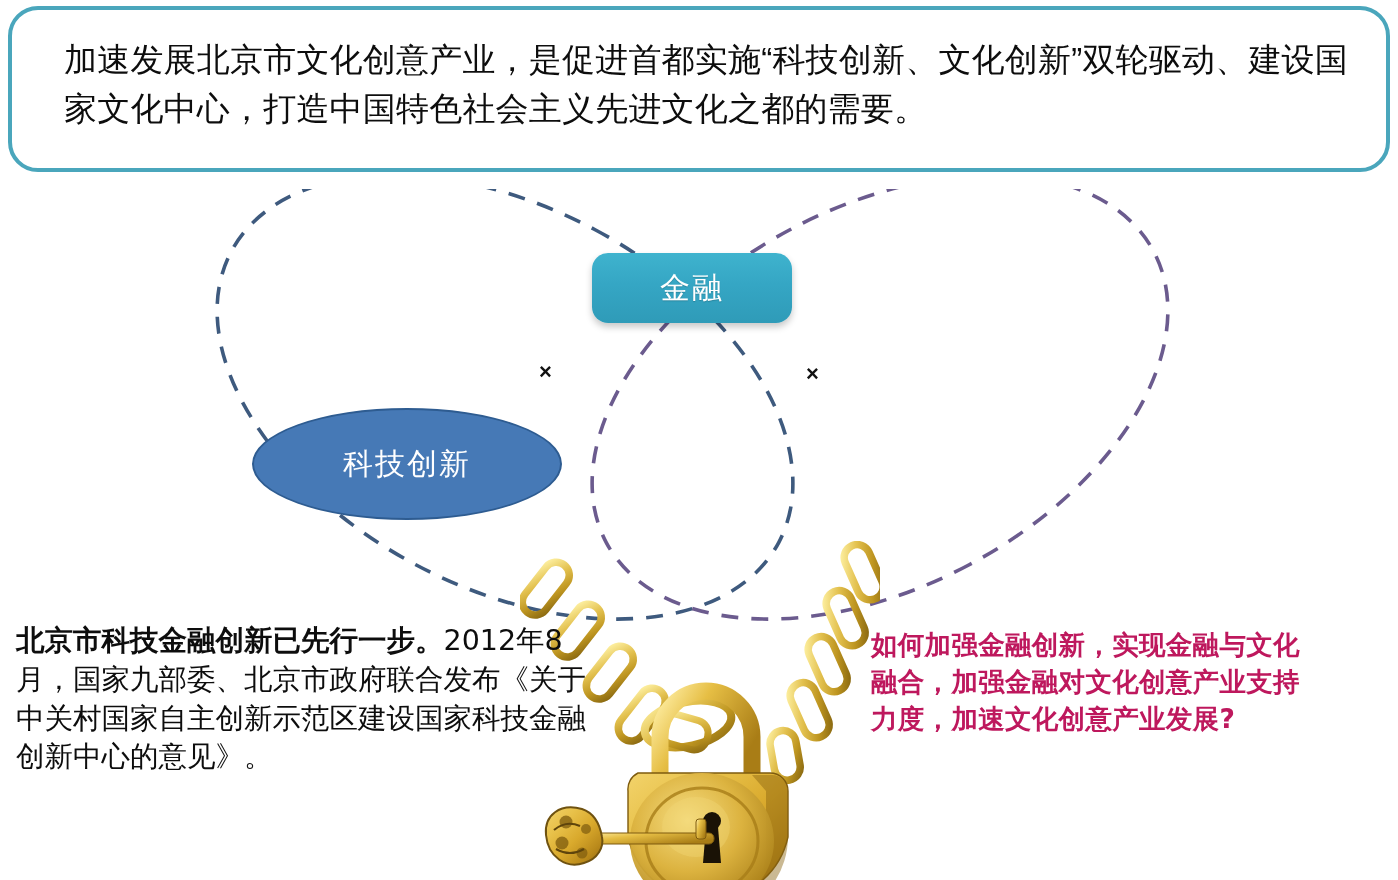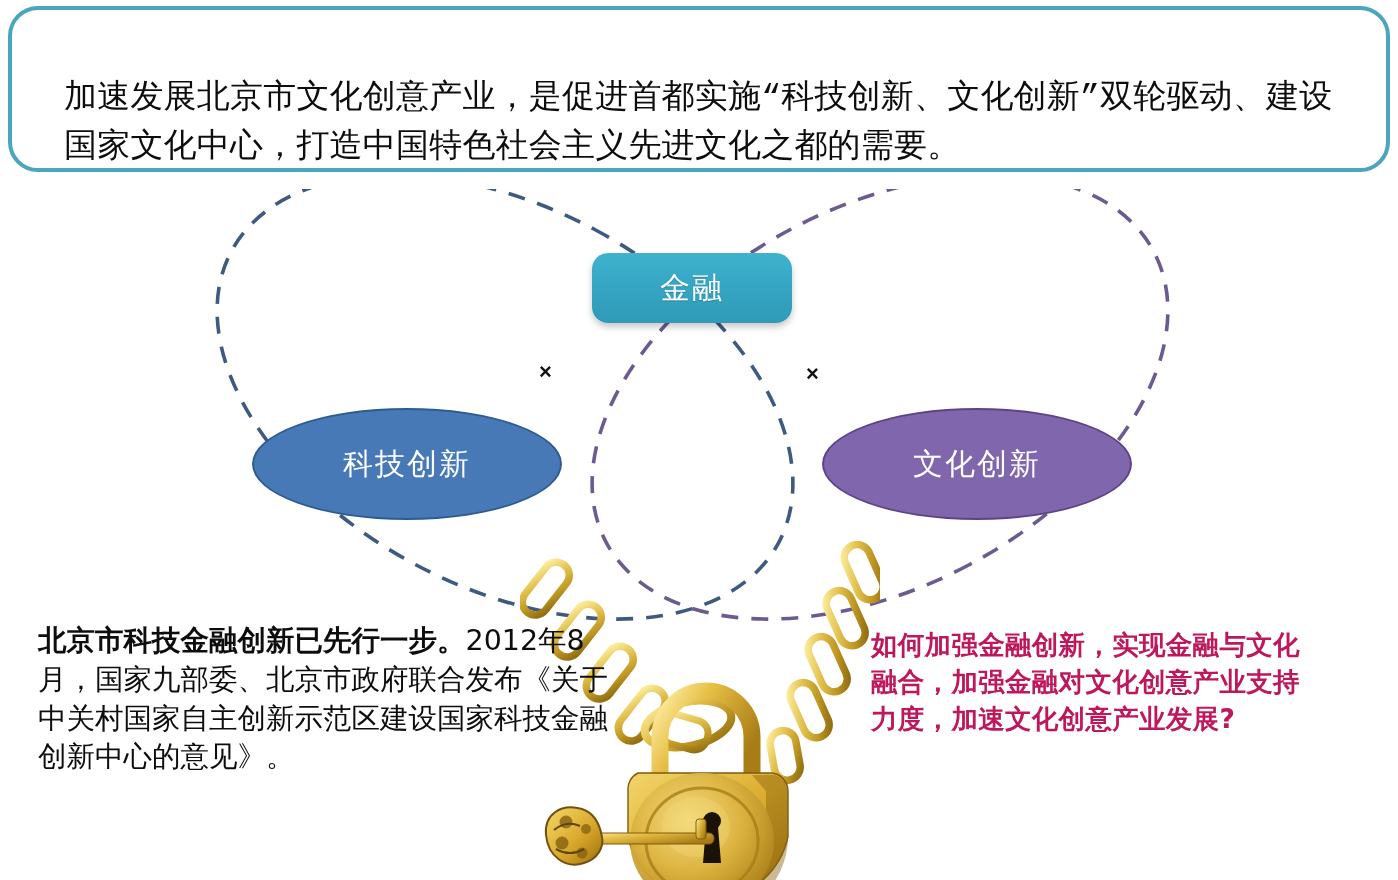--- a/index.html
+++ b/index.html
@@ -31,22 +31,21 @@
   #header-text {
     position: absolute;
     left: 52px;
     top: 26px;
     width: 1290px;
     font-size: 33px;
     line-height: 1.48;
     letter-spacing: 0.2px;
     color: #0d0d0d;
     white-space: pre-wrap;
-    font-family: Liberation Mono, monospace;
-    margin-top: 39px;
+    font-family: Liberation Sans, sans-serif;
   }
 
   
   #stage {
     position: absolute;
     left: 0;
     top: 189px;
     width: 1398px;
     height: 708px;
   }
@@ -137,21 +136,20 @@
   
   #left-note {
     position: absolute;
     left: 16px;
     top: 622px;
     width: 580px;
     font-size: 28.5px;
     line-height: 1.36;
     color: #0d0d0d;
     font-family: "DejaVu Sans", "Liberation Sans", sans-serif;
-    margin-left: 22px;
   }
   #left-note .lead { font-weight: bold; }
 
   #right-note {
     position: absolute;
     left: 871px;
     top: 626px;
     width: 450px;
     font-size: 26.5px;
     line-height: 1.4;
@@ -178,23 +176,20 @@
   </svg>
 
   <div id="finance-box">
     <span class="node-label">金融</span>
   </div>
 
   <div id="tech-ellipse" class="node-ellipse">
     <span class="node-label">科技创新</span>
   </div>
 
-  <div id="culture-ellipse" class="node-ellipse">
-    <span class="node-label">文化创新</span>
-  </div>
 
   <span id="mult-left" class="mult-mark">×</span>
   <span id="mult-right" class="mult-mark">×</span>
 
   <svg id="lock-art" viewBox="0 0 360 356">
     <defs>
       <linearGradient id="goldBody" x1="0" y1="0" x2="1" y2="1">
         <stop offset="0%" stop-color="#F2D36B"></stop>
         <stop offset="28%" stop-color="#E8C14A"></stop>
         <stop offset="55%" stop-color="#D9A92C"></stop>

